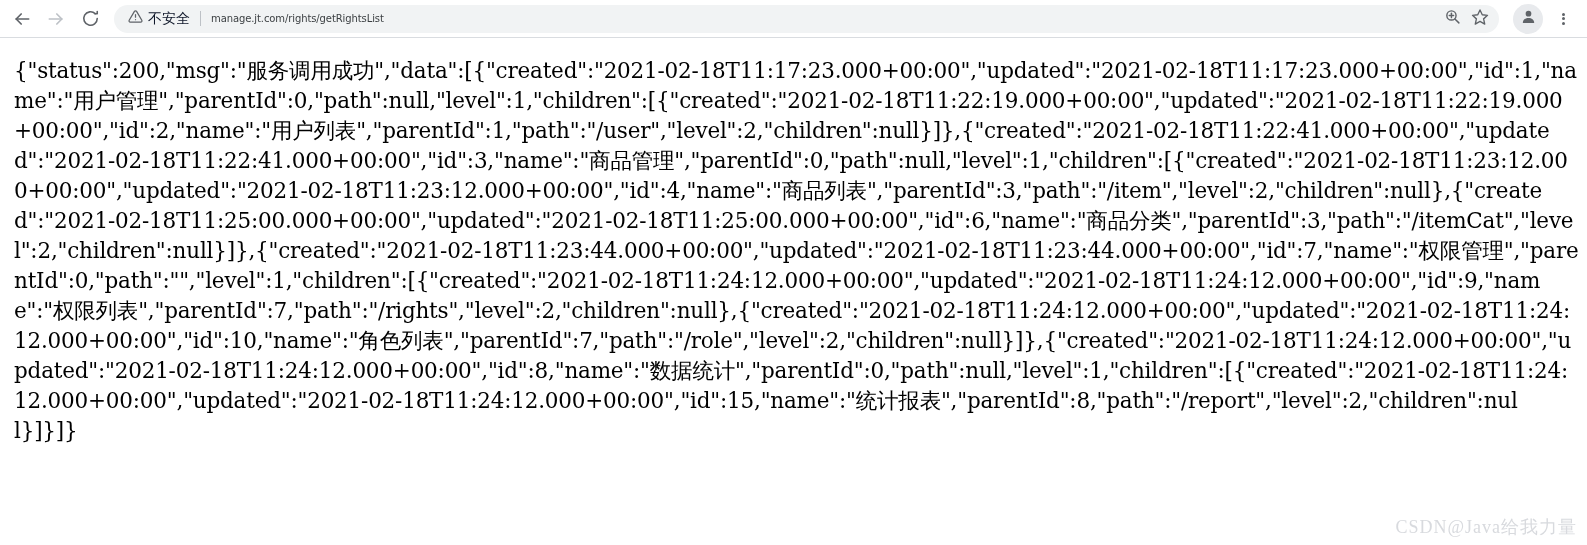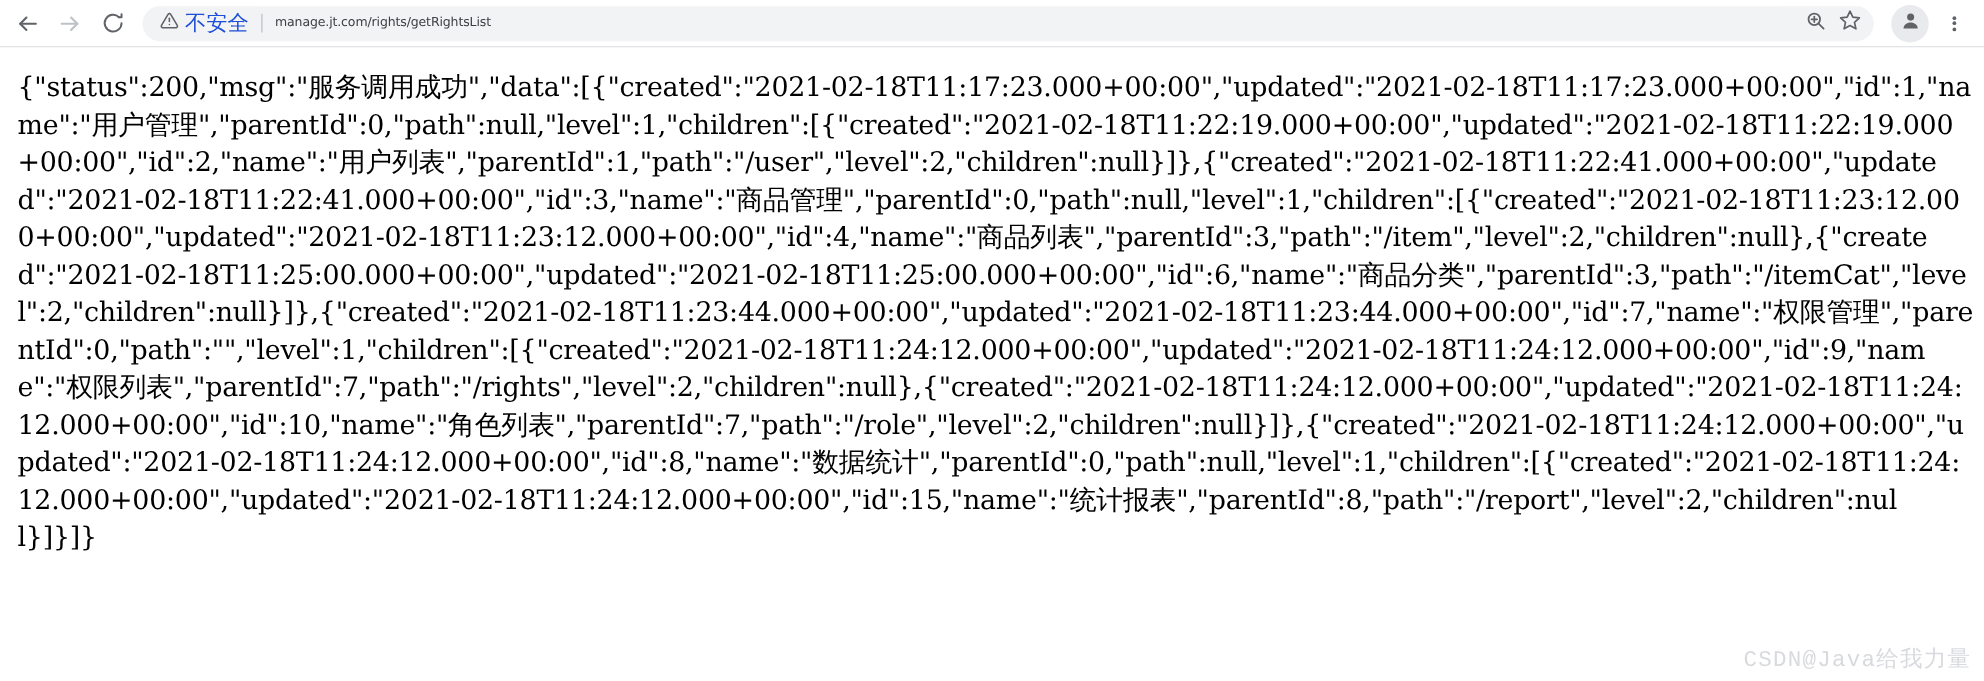--- a/index.html
+++ b/index.html
@@ -51,22 +51,22 @@
     min-width: 0;
   }
   .security-chip {
     display: flex;
     align-items: center;
     gap: 5px;
     flex: 0 0 auto;
     cursor: pointer;
   }
   .security-chip .warn-label {
-    font-size: 17px;
-    color: #1d4ed8;
+    font-size: 14px;
+    color: #0f172a;
     white-space: nowrap;
     font-family: "DejaVu Sans", sans-serif;
   }
   .chip-divider {
     width: 1px;
     height: 15px;
     background: #bdc1c6;
     margin: 0 10px;
     flex: 0 0 auto;
   }
@@ -137,21 +137,21 @@
     word-break: break-all;
     letter-spacing: -0.2px;
   }
 
   .watermark {
     position: absolute;
     right: 10px;
     bottom: 6px;
     font-size: 18px;
     color: #d8dade;
-    font-family: Liberation Mono, monospace;
+    font-family: Liberation Serif, serif;
     letter-spacing: 1px;
     user-select: none;
     white-space: nowrap;
   }
 </style>
 </head>
 <body>
 
 <div class="browser-toolbar">
 

